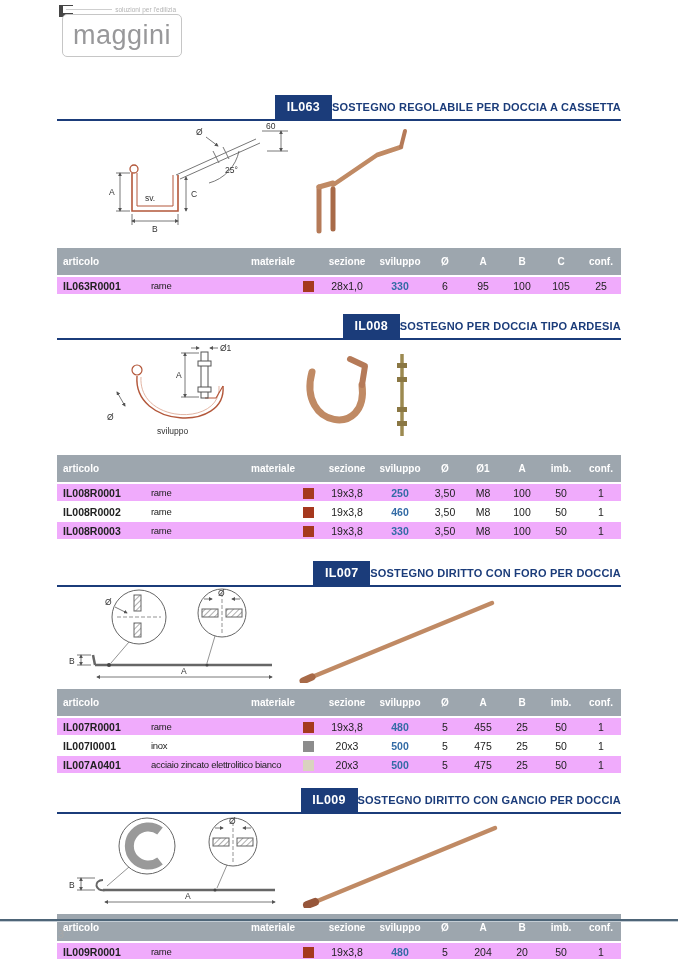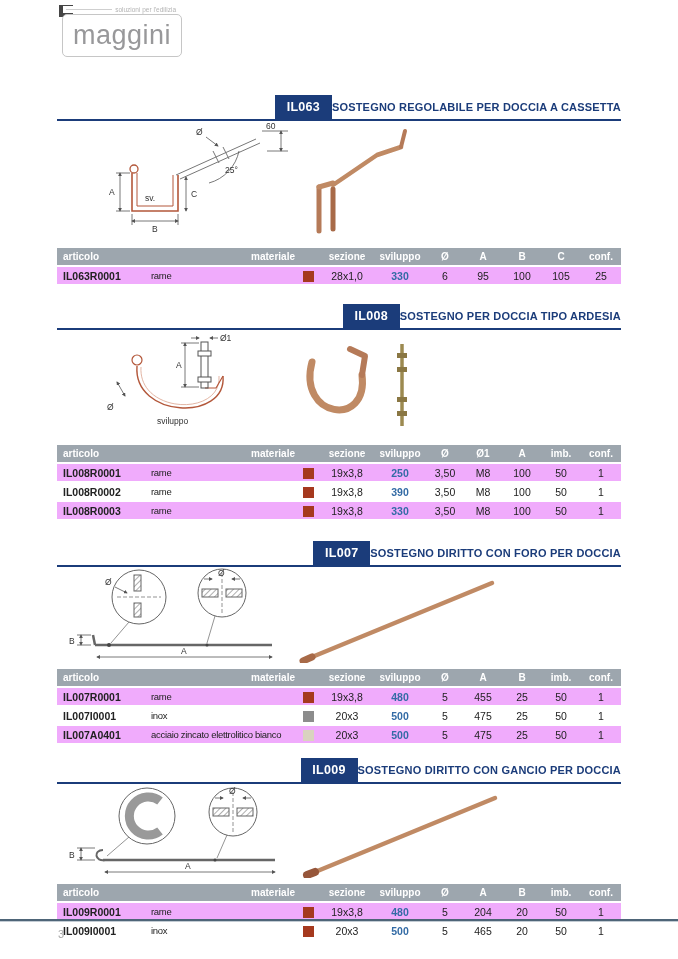--- a/index.html
+++ b/index.html
@@ -21,21 +21,21 @@
   .s1{margin-bottom:18px}.s2{margin-bottom:20px}.s3{margin-bottom:13px}.s4{margin-bottom:0}
   .section-header{display:flex;height:24px;border-bottom:2.5px solid #1b3c7a;justify-content:flex-end;}
   .badge{width:57px;background:#1b3c7a;color:#fff;font-weight:bold;font-size:12.5px;
     display:flex;align-items:center;justify-content:center;letter-spacing:.3px;}
   .section-title{color:#1b3c7a;font-weight:bold;font-size:11px;display:flex;align-items:center;
     letter-spacing:.2px;}
   .drawing{width:564px;}
   svg text{font-family:"Liberation Sans",sans-serif;fill:#333;font-size:8.5px;}
   
   table.data-table{width:100%;border-collapse:separate;border-spacing:0 2px;table-layout:fixed;}
-  .data-table th{background:#9da6ae;color:#fff;font-weight:bold;font-size:10px;height:17px;
+  .data-table th{background:#9da6ae;color:#fff;font-weight:bold;font-size:10px;height:27px;
     text-align:center;padding:0;}
   .data-table th:nth-child(1){width:88px;text-align:left;padding-left:6px;}
   .data-table th:nth-child(2){text-align:right;}
   .data-table th:nth-child(3){width:26px;}
   .data-table th:nth-child(4){width:52px;}
   .data-table th:nth-child(5){width:54px;}
   .data-table th:nth-child(6){width:36px;}
   .data-table th:nth-child(7){width:40px;}
   .data-table th:nth-child(8){width:38px;}
   .data-table th:nth-child(9){width:40px;}
@@ -232,21 +232,21 @@
             <td class="num">M8</td>
             <td class="num">100</td>
             <td class="num">50</td>
             <td class="num">1</td>
           </tr>
           <tr class="even">
             <td class="articolo">IL008R0002</td>
             <td class="materiale">rame</td>
             <td><span class="swatch" style="background: rgb(165, 57, 30);"></span></td>
             <td class="sezione">19x3,8</td>
-            <td class="sviluppo">390</td>
+            <td class="sviluppo">460</td>
             <td class="num">3,50</td>
             <td class="num">M8</td>
             <td class="num">100</td>
             <td class="num">50</td>
             <td class="num">1</td>
           </tr>
           <tr class="odd">
             <td class="articolo">IL008R0003</td>
             <td class="materiale">rame</td>
             <td><span class="swatch" style="background: rgb(165, 57, 30);"></span></td>

